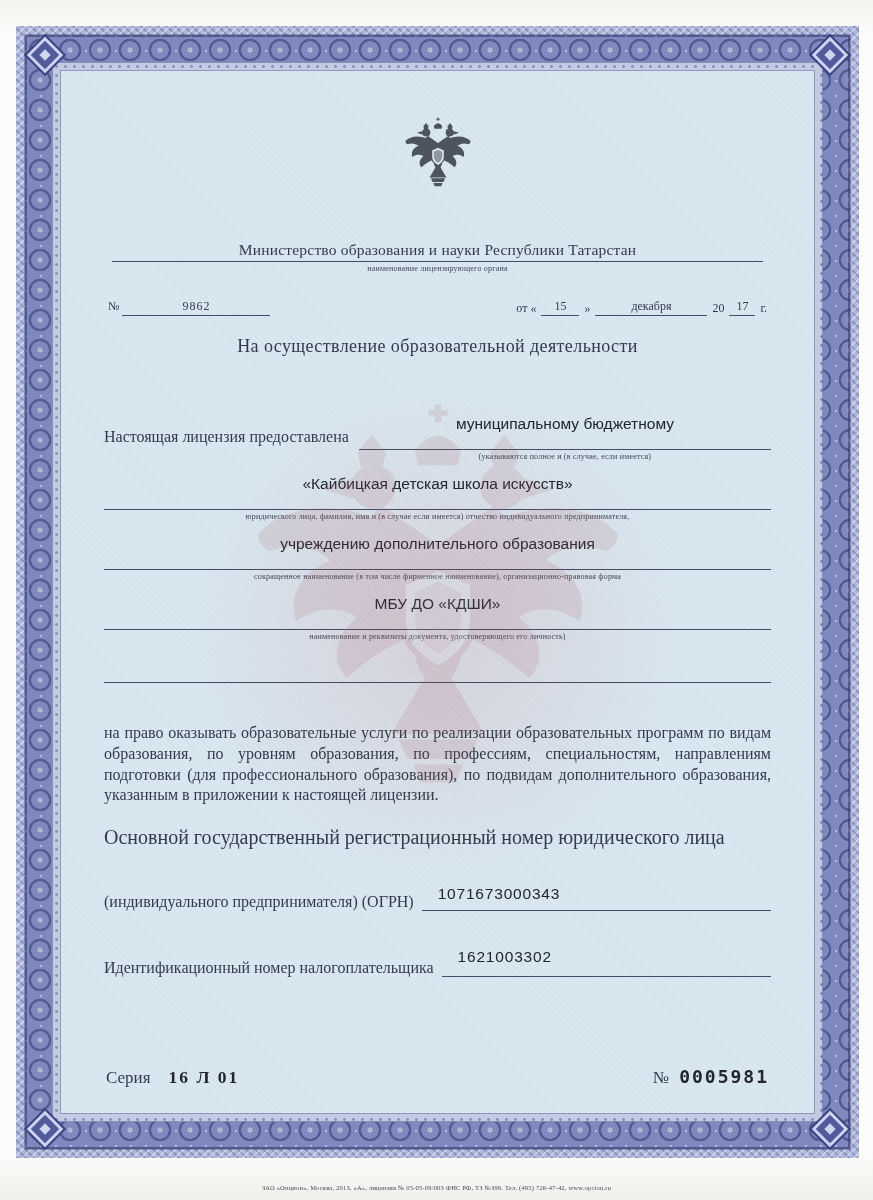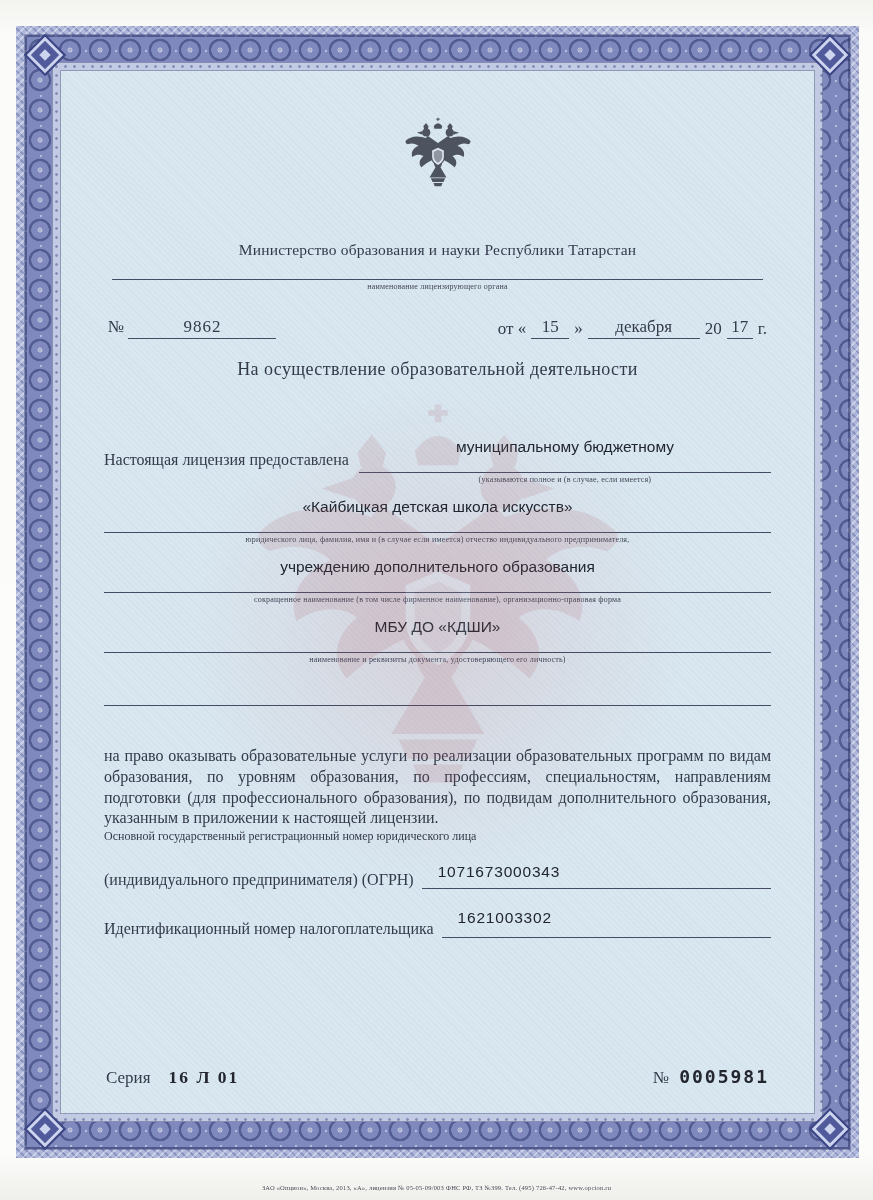--- a/index.html
+++ b/index.html
@@ -63,34 +63,34 @@
   .watermark {
     position:absolute; left:50%; top:330px; transform:translateX(-50%);
     width:430px; height:410px; color:#a85a66; opacity:.14; pointer-events:none;
   }
   .watermark svg, .emblem svg { width:100%; height:100%; }
 
   .emblem { width:78px; height:84px; margin:24px auto 0; color:#474c59; opacity:.95; }
 
   .ministry { margin:30px 8px 0; text-align:center; }
   .ministry-line {
-    display:block; font-size:15.5px; letter-spacing:.2px; padding-bottom:20px;
+    display:block; font-size:15.5px; letter-spacing:.2px; padding-bottom:2px;
     border-bottom:1px solid #454b63;
     margin-top:45px;
   }
   .caption { font-size:8px; color:#3f4456; text-align:center; margin-top:2px; letter-spacing:.2px; }
 
   .title {
     margin-top:22px; text-align:center;
     font-family:"Liberation Serif","DejaVu Serif",serif;
     font-size:56px; font-weight:bold; letter-spacing:9px; text-indent:9px;
     color:#343a50; -webkit-text-stroke:2px #343a50; -webkit-text-fill-color:#e6ecf4;
   }
 
-  .meta-row { display:flex; justify-content:space-between; align-items:flex-end; margin-top:26px; font-size:17px; padding:0 4px; }
+  .meta-row { display:flex; justify-content:space-between; align-items:flex-end; margin-top:26px; font-size:12px; padding:0 4px; }
   .fill { display:inline-block; border-bottom:1px solid #454b63; text-align:center; padding:0 6px 1px; }
   .num-fill { width:148px; letter-spacing:1px; }
   .date-group { display:flex; align-items:flex-end; gap:5px; }
   .day-fill { width:38px; }
   .month-fill { width:112px; }
   .year-fill { width:26px; padding:0 2px 1px; }
 
   .subtitle { margin-top:20px; text-align:center; font-size:18px; letter-spacing:.4px; }
 
   .grantee { margin-top:58px; }
@@ -99,25 +99,25 @@
   .g-label { font-size:16px; white-space:nowrap; padding:0 10px 15px 0; }
   .g-fill { flex:1; }
   .g-value {
     border-bottom:1px solid #454b63; text-align:center; padding-bottom:16px;
     font-family:Liberation Sans, sans-serif; font-size:15.5px; color:#20252f;
   }
   .g-empty { height:20px; border-bottom:1px solid #454b63; margin-top:22px; }
 
   .rights { margin-top:40px; font-size:16px; line-height:1.3; text-align:justify; }
 
-  .ogrn-intro { font-size:12px; }
+  .ogrn-intro { margin-top:20px; font-size:20px; }
 
   .num-row { display:flex; align-items:flex-end; margin-top:24px; font-size:16px; }
   .nr-label { white-space:nowrap; padding-right:8px; }
-  .nr-fill { flex:1; border-bottom:1px solid #454b63; padding:0 0 2px 16px; }
+  .nr-fill { flex:1; border-bottom:1px solid #454b63; padding:0 0 2px 16px;margin-top:17px; }
   .nr-value {
     display:inline-block; position:relative; top:-5px;
     font-family:"Liberation Sans","DejaVu Sans",sans-serif; font-size:15.5px;
     letter-spacing:.8px; color:#20252f;
   }
   .inn-row { margin-top:28px; }
   .inn-row .nr-value { top:-8px; }
 
   .series-row {
     position:absolute; left:46px; right:46px; bottom:26px;

